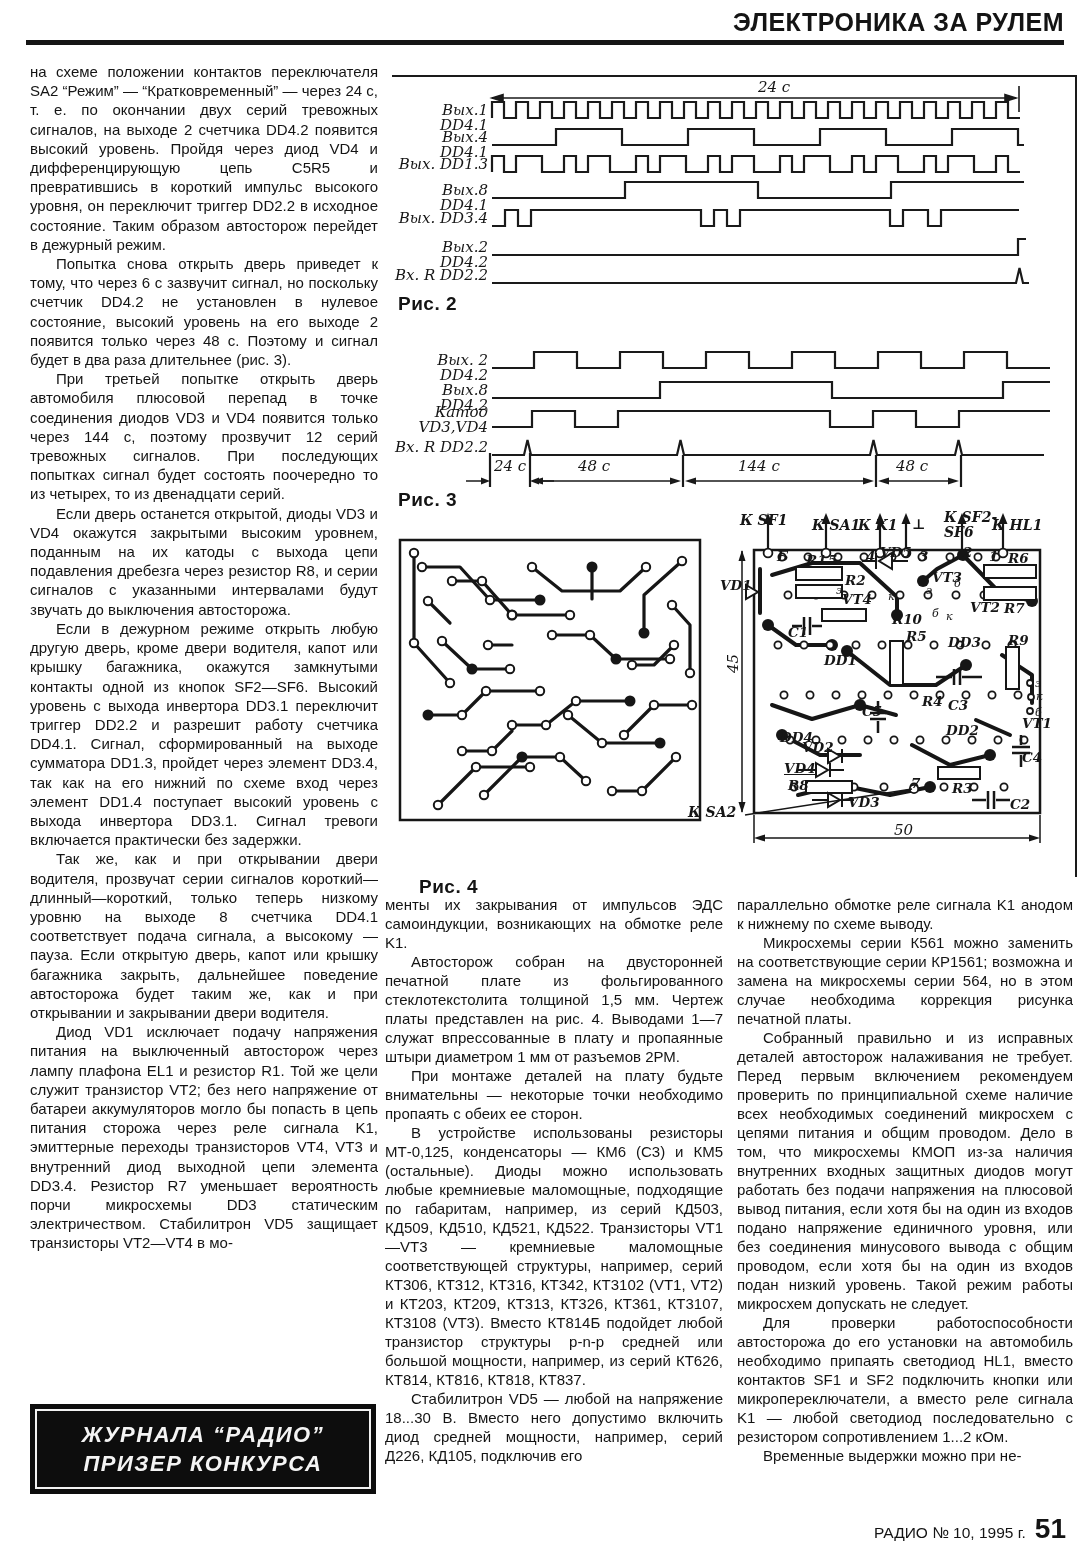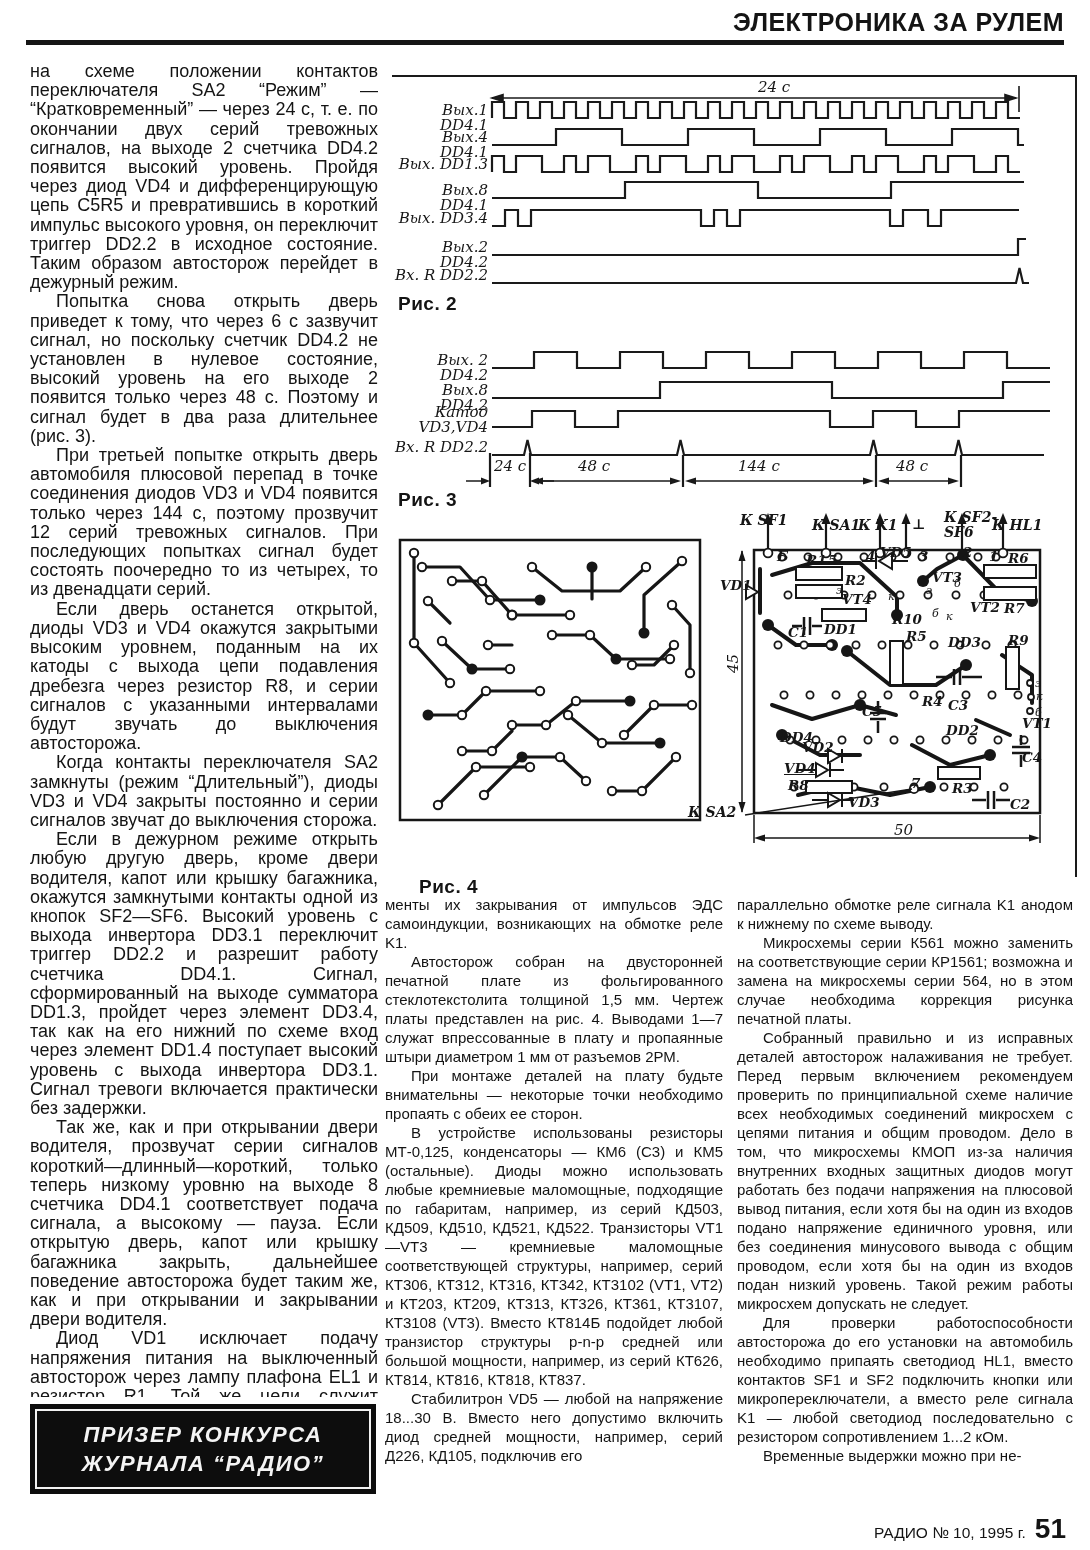--- a/index.html
+++ b/index.html
@@ -6,21 +6,21 @@
   .page{position:relative;width:1090px;height:1550px;background:#ffffff;overflow:hidden;
         font-family:"Liberation Sans",sans-serif;color:#141414;}
   
   .header-title{position:absolute;top:8px;right:26px;font-size:25px;font-weight:bold;
         letter-spacing:.5px;white-space:nowrap;}
   .header-rule{position:absolute;left:26px;top:40px;width:1038px;height:5px;background:#151515;}
   
   .col{position:absolute;text-align:justify;overflow:hidden;}
   .col p{margin:0;text-indent:26px;}
   .col p.noindent{text-indent:0;}
-  .col-left{left:30px;top:62px;width:348px;height:1335px;font-size:18px;line-height:19.2px;}
+  .col-left{left:30px;top:62px;width:348px;height:1335px;font-size:15px;line-height:19.2px;}
   .col-mid{left:385px;top:895px;width:338px;height:630px;font-size:15px;line-height:19.0px;}
   .col-right{left:737px;top:895px;width:336px;height:615px;font-size:15px;line-height:19.0px;}
   
   .fig-frame{position:absolute;left:392px;top:75px;width:683px;height:800px;
         border-top:2.5px solid #1a1a1a;border-right:2.5px solid #1a1a1a;}
   .fig{position:absolute;}
   .fig svg{position:absolute;left:0;top:0;}
   .fig-label{position:absolute;font-family:"DejaVu Serif",serif;font-style:italic;
         color:#161616;white-space:pre-line;line-height:15px;}
   .tl{font-size:15px;width:96px;text-align:right;}
@@ -50,21 +50,20 @@
 <div class="page">
 
   <div class="header-title">ЭЛЕКТРОНИКА ЗА РУЛЕМ</div>
   <div class="header-rule"></div>
 
   <div class="col col-left">
       <p class="noindent">на схеме положении контактов переключателя SA2 “Режим” — “Кратковременный” — через 24 с, т. е. по окончании двух серий тревожных сигналов, на выходе 2 счетчика DD4.2 появится высокий уровень. Пройдя через диод VD4 и дифференцирующую цепь C5R5 и превратившись в короткий импульс высокого уровня, он переключит триггер DD2.2 в исходное состояние. Таким образом автосторож перейдет в дежурный режим.</p>
       <p>Попытка снова открыть дверь приведет к тому, что через 6 с зазвучит сигнал, но поскольку счетчик DD4.2 не установлен в нулевое состояние, высокий уровень на его выходе 2 появится только через 48 с. Поэтому и сигнал будет в два раза длительнее (рис. 3).</p>
       <p>При третьей попытке открыть дверь автомобиля плюсовой перепад в точке соединения диодов VD3 и VD4 появится только через 144 с, поэтому прозвучит 12 серий тревожных сигналов. При последующих попытках сигнал будет состоять поочередно то из четырех, то из двенадцати серий.</p>
       <p>Если дверь останется открытой, диоды VD3 и VD4 окажутся закрытыми высоким уровнем, поданным на их катоды с выхода цепи подавления дребезга через резистор R8, и серии сигналов с указанными интервалами будут звучать до выключения автосторожа.</p>
-      <p>Когда контакты переключателя SA2 замкнуты (режим “Длительный”), диоды VD3 и VD4 закрыты постоянно и серии сигналов звучат до выключения сторожа.</p>
       <p>Если в дежурном режиме открыть любую другую дверь, кроме двери водителя, капот или крышку багажника, окажутся замкнутыми контакты одной из кнопок SF2—SF6. Высокий уровень с выхода инвертора DD3.1 переключит триггер DD2.2 и разрешит работу счетчика DD4.1. Сигнал, сформированный на выходе сумматора DD1.3, пройдет через элемент DD3.4, так как на его нижний по схеме вход через элемент DD1.4 поступает высокий уровень с выхода инвертора DD3.1. Сигнал тревоги включается практически без задержки.</p>
       <p>Так же, как и при открывании двери водителя, прозвучат серии сигналов короткий—длинный—короткий, только теперь низкому уровню на выходе 8 счетчика DD4.1 соответствует подача сигнала, а высокому — пауза. Если открытую дверь, капот или крышку багажника закрыть, дальнейшее поведение автосторожа будет таким же, как и при открывании и закрывании двери водителя.</p>
       <p>Диод VD1 исключает подачу напряжения питания на выключенный автосторож через лампу плафона EL1 и резистор R1. Той же цели служит транзистор VT2; без него напряжение от батареи аккумуляторов могло бы попасть в цепь питания сторожа через реле сигнала K1, эмиттерные переходы транзисторов VT4, VT3 и внутренний диод выходной цепи элемента DD3.4. Резистор R7 уменьшает вероятность порчи микросхемы DD3 статическим электричеством. Стабилитрон VD5 защищает транзисторы VT2—VT4 в мо-</p>
     </div>
 
   <div class="fig-frame"></div>
 
   <div class="fig wave" style="left:392px;top:80px;width:685px;height:215px;">
     <svg width="685" height="215" viewBox="0 0 685 215">
       <g id="fig2-waves">
@@ -401,21 +400,21 @@
       <span class="fig-label comp" style="left: 616px; top: 46px;">R6</span>
       <span class="fig-label comp" style="left: 612px; top: 96px;">R7</span>
       <span class="fig-label comp" style="left: 396px; top: 273px;">R8</span>
       <span class="fig-label comp" style="left: 616px; top: 128px;">R9</span>
       <span class="fig-label comp" style="left: 476px; top: 107px; margin-left: 24px;">R10</span>
       <span class="fig-label comp" style="left: 396px; top: 120px;">C1</span>
       <span class="fig-label comp" style="left: 618px; top: 292px;">C2</span>
       <span class="fig-label comp" style="left: 556px; top: 153px; margin-top: 40px;">C3</span>
       <span class="fig-label comp" style="left: 630px; top: 245px;">C4</span>
       <span class="fig-label comp" style="left: 470px; top: 199px;">C5</span>
-      <span class="fig-label comp" style="left: 432px; top: 117px;">DD1</span>
+      <span class="fig-label comp" style="left: 432px; top: 148px;">DD1</span>
       <span class="fig-label comp" style="left: 554px; top: 218px;">DD2</span>
       <span class="fig-label comp" style="left: 556px; top: 130px;">DD3</span>
       <span class="fig-label comp" style="left: 388px; top: 225px;">DD4</span>
       <span class="fig-label comp" style="left: 328px; top: 73px;">VD1</span>
       <span class="fig-label comp" style="left: 410px; top: 235px;">VD2</span>
       <span class="fig-label comp" style="left: 456px; top: 290px;">VD3</span>
       <span class="fig-label comp" style="left: 392px; top: 256px; text-decoration: underline;">VD4</span>
       <span class="fig-label comp" style="left: 488px; top: 40px;">VD5</span>
       <span class="fig-label comp" style="left: 630px; top: 211px;">VT1</span>
       <span class="fig-label comp" style="left: 578px; top: 95px;">VT2</span>
@@ -446,22 +445,22 @@
   <div class="col col-right">
       <p class="noindent">параллельно обмотке реле сигнала K1 анодом к нижнему по схеме выводу.</p>
       <p>Микросхемы серии К561 можно заменить на соответствующие серии КР1561; возможна и замена на микросхемы серии 564, но в этом случае необходима коррекция рисунка печатной платы.</p>
       <p>Собранный правильно и из исправных деталей автосторож налаживания не требует. Перед первым включением рекомендуем проверить по принципиальной схеме наличие всех необходимых соединений микросхем с цепями питания и общим проводом. Дело в том, что микросхемы КМОП из-за наличия внутренних входных защитных диодов могут работать без подачи напряжения на плюсовой вывод питания, если хотя бы на один из входов подано напряжение единичного уровня, или без соединения минусового вывода с общим проводом, если хотя бы на один из входов подан низкий уровень. Такой режим работы микросхем допускать не следует.</p>
       <p>Для проверки работоспособности автосторожа до его установки на автомобиль необходимо припаять светодиод HL1, вместо контактов SF1 и SF2 подключить кнопки или микропереключатели, а вместо реле сигнала K1 — любой светодиод последовательно с резистором сопротивлением 1...2 кОм.</p>
       <p>Временные выдержки можно при не-</p>
     </div>
 
   <div class="prize">
     <div class="inner"></div>
+    <span>ЖУРНАЛА “РАДИО”</span>
     <span>ПРИЗЕР КОНКУРСА</span>
-    <span>ЖУРНАЛА “РАДИО”</span>
   </div>
 
   <div class="footer">
     <span class="journal">РАДИО № 10, 1995 г.</span>
     <span class="pageno">51</span>
   </div>
 
 </div>
 
 </body></html>

